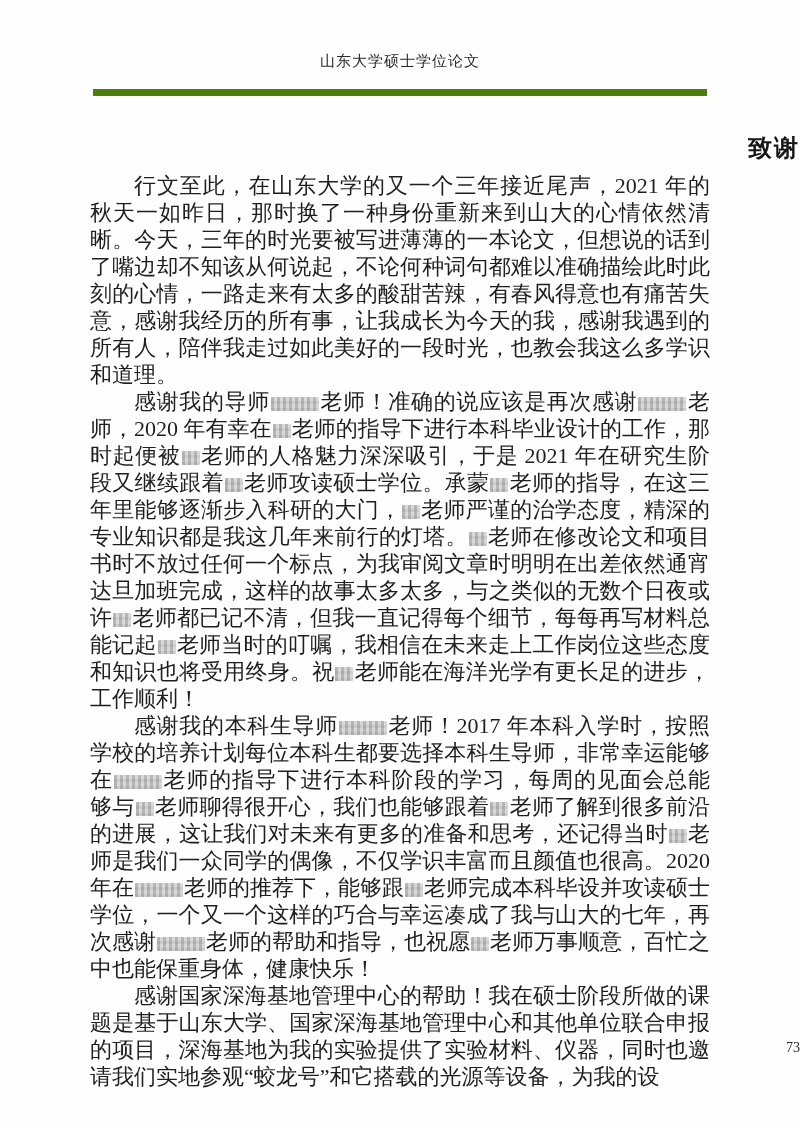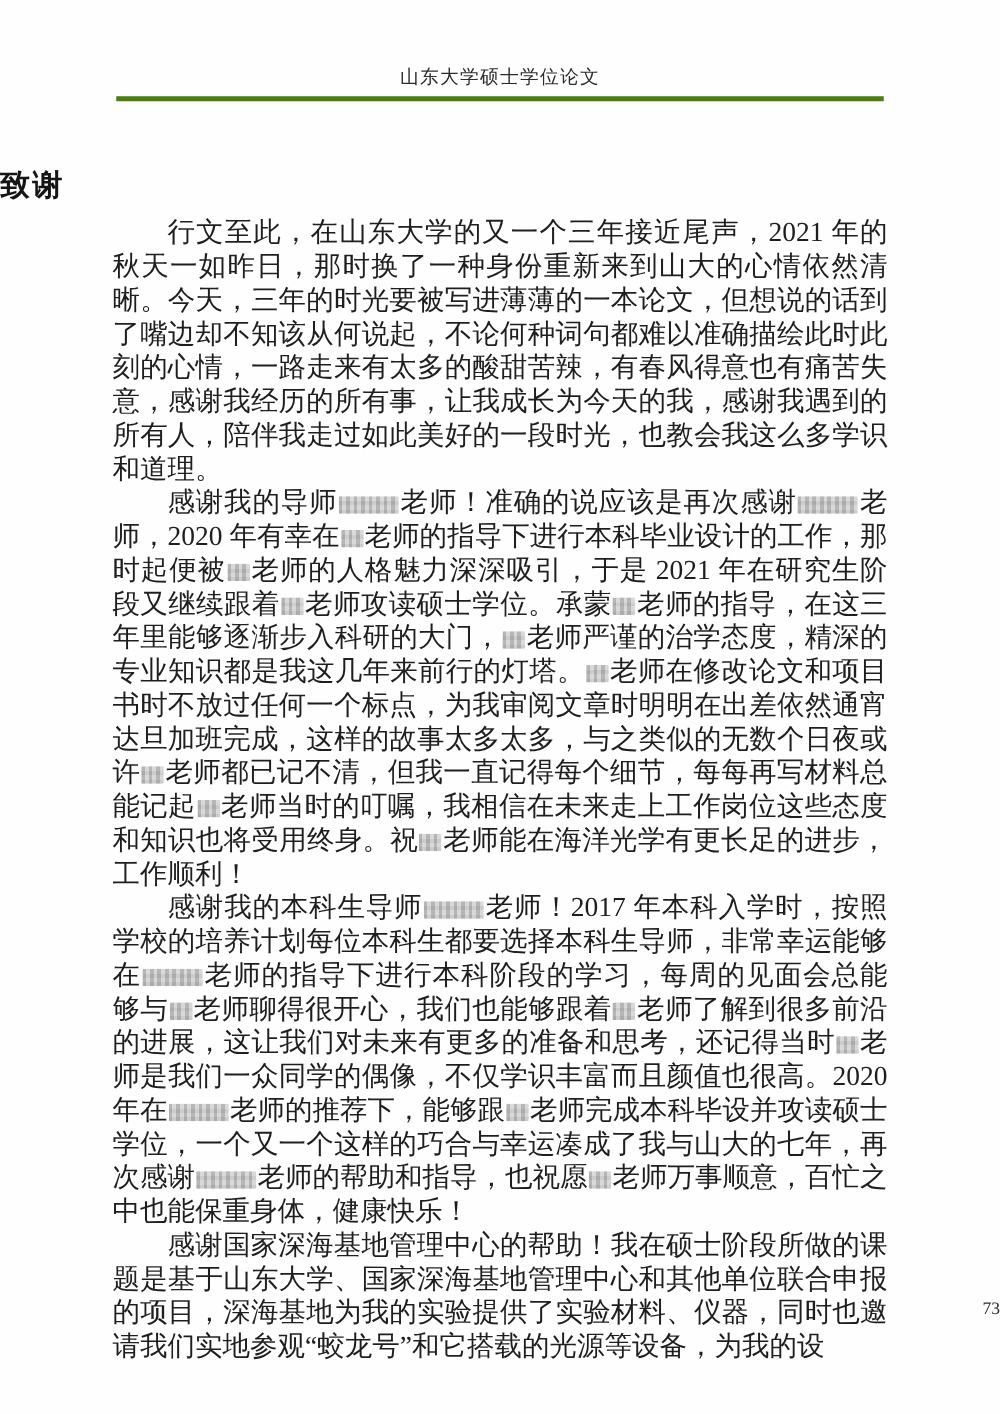--- a/index.html
+++ b/index.html
@@ -11,27 +11,27 @@
     color:#1c1c1c;
     overflow:hidden;
   }
   .doc-header{
     position:absolute;
     top:52px;left:93px;right:93px;
     text-align:center;
     font-size:15px;
     letter-spacing:1px;
     color:#2b2b2b;
-    padding-bottom:6px;
-    border-bottom:4px solid #4d7c0f;
+    padding-bottom:18px;
+    border-bottom:7px solid #4d7c0f;
   }
   .doc-title{
     position:absolute;
     top:116px;left:0;right:0;
-    text-align:left;
+    text-align:right;
     font-size:24px;
     font-weight:bold;
     letter-spacing:2px;
     color:#151515;
   }
   .doc-body{
     position:absolute;
     top:172px;left:90px;width:620px;
     font-size:22px;
     line-height:27px;

